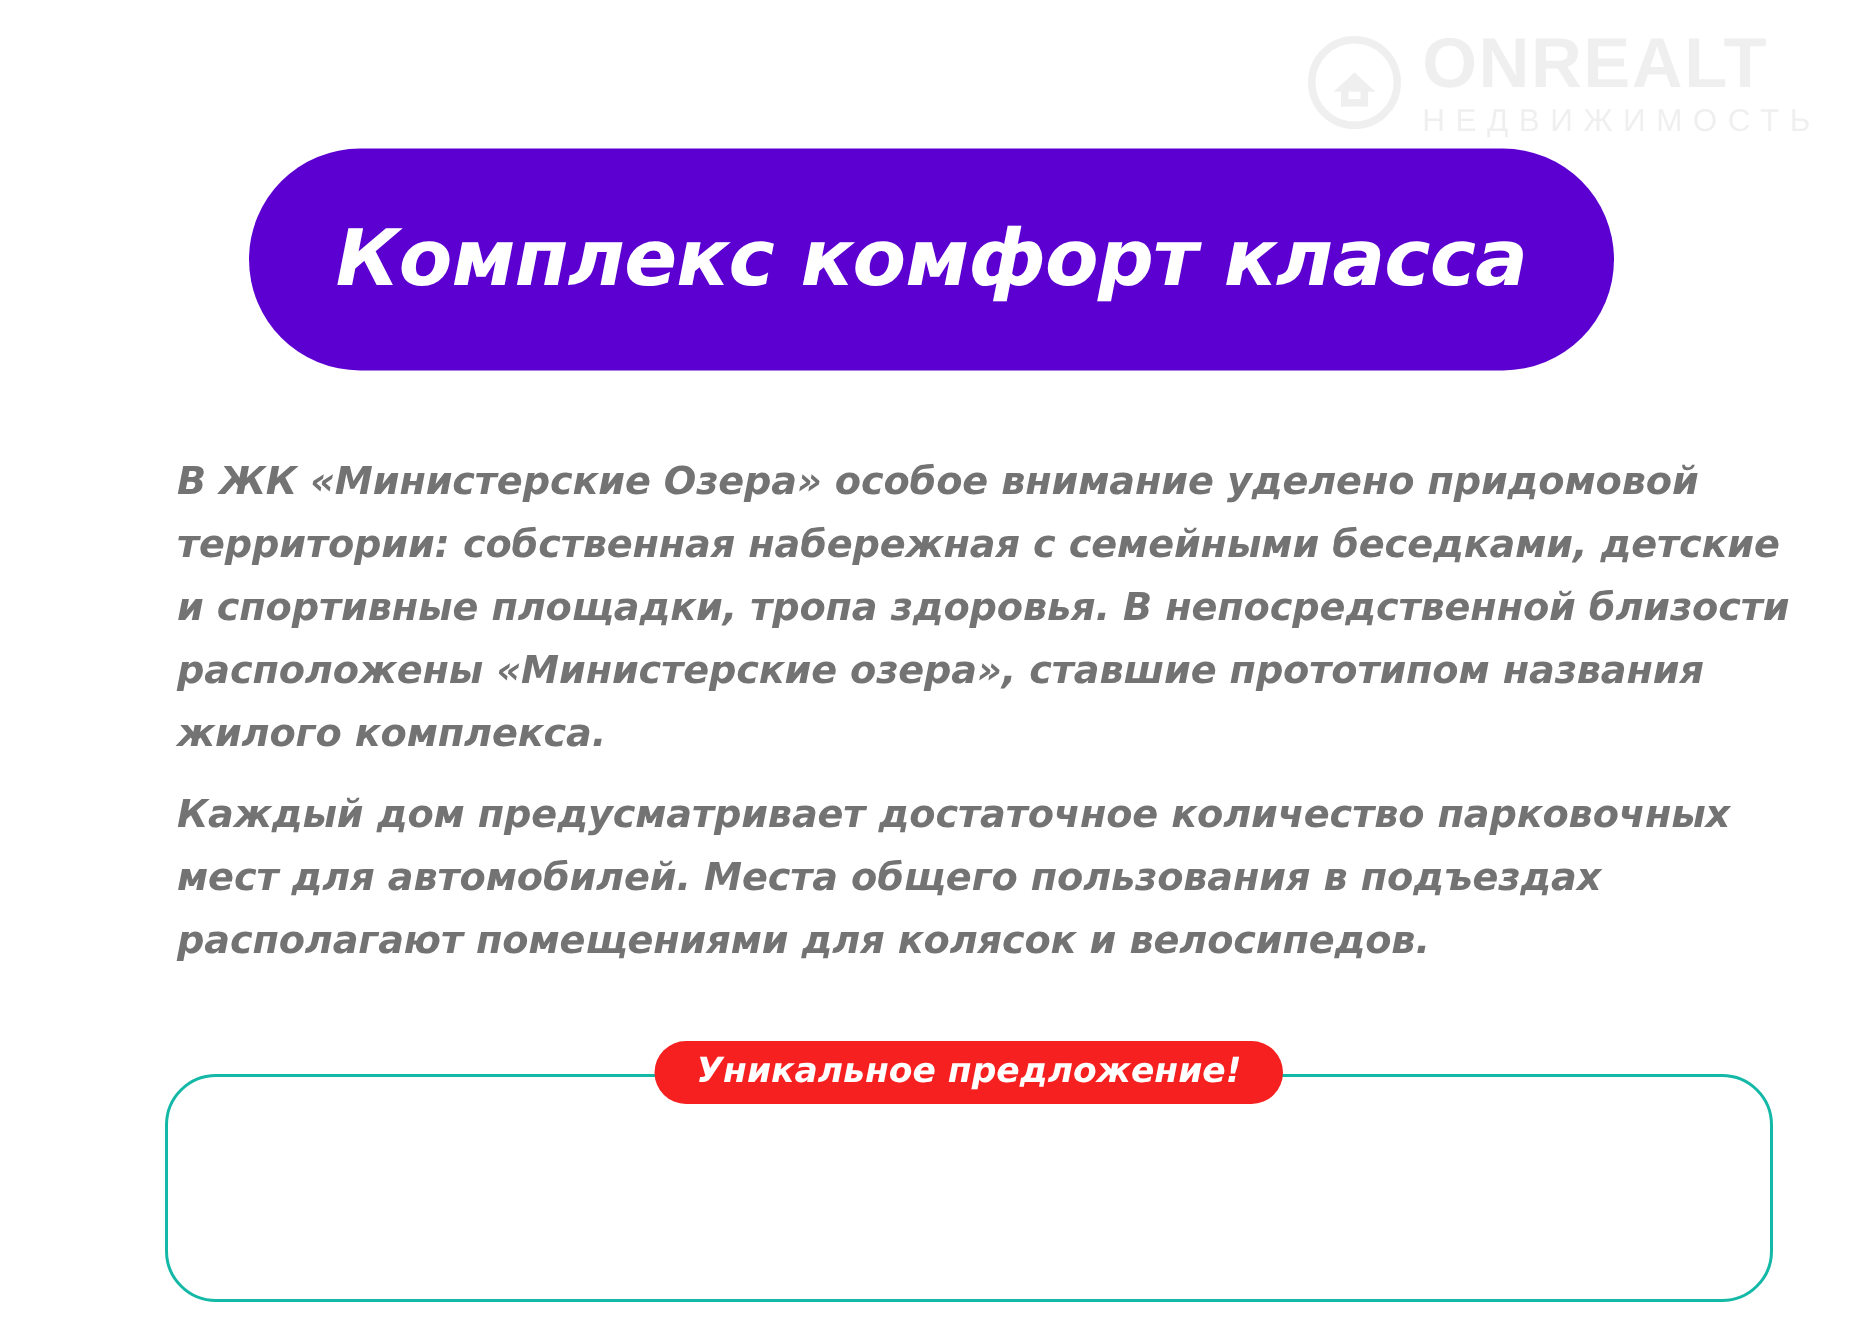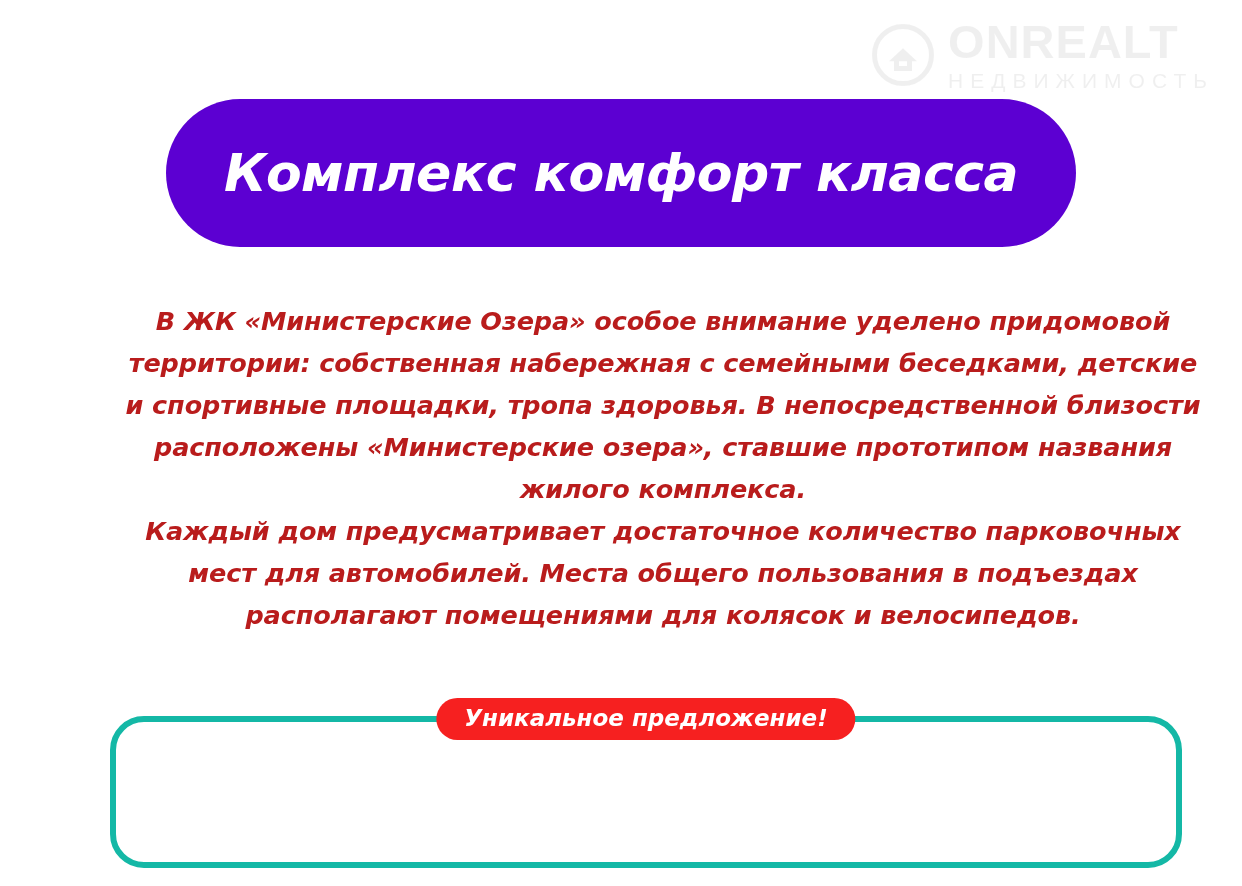--- a/index.html
+++ b/index.html
@@ -106,44 +106,43 @@
     letter-spacing: -0.5px;
     white-space: nowrap;
   }
 
   
   .body-copy {
     position: absolute;
     left: 118px;
     top: 300px;
     width: 1090px;
-    color: #b91c1c;
+    color: #737373;
     font-family: "DejaVu Sans", sans-serif;
     font-weight: bold;
     font-style: italic;
     font-size: 25.5px;
     line-height: 42px;
     letter-spacing: -0.1px;
-    text-align: center;
   }
   .body-copy p {
     margin: 0;
   }
   .body-copy p + p {
-    margin-top: 0px;
+    margin-top: 12px;
   }
 
   
   .offer-box {
     position: absolute;
     left: 110px;
     top: 716px;
     width: 1072px;
     height: 152px;
-    border: 6px solid #14b8a6;
+    border: 2px solid #14b8a6;
     border-radius: 34px;
     box-sizing: border-box;
   }
   .offer-badge {
     position: absolute;
     left: 50%;
     top: -24px;
     transform: translateX(-50%);
     background: #f62020;
     color: #ffffff;

